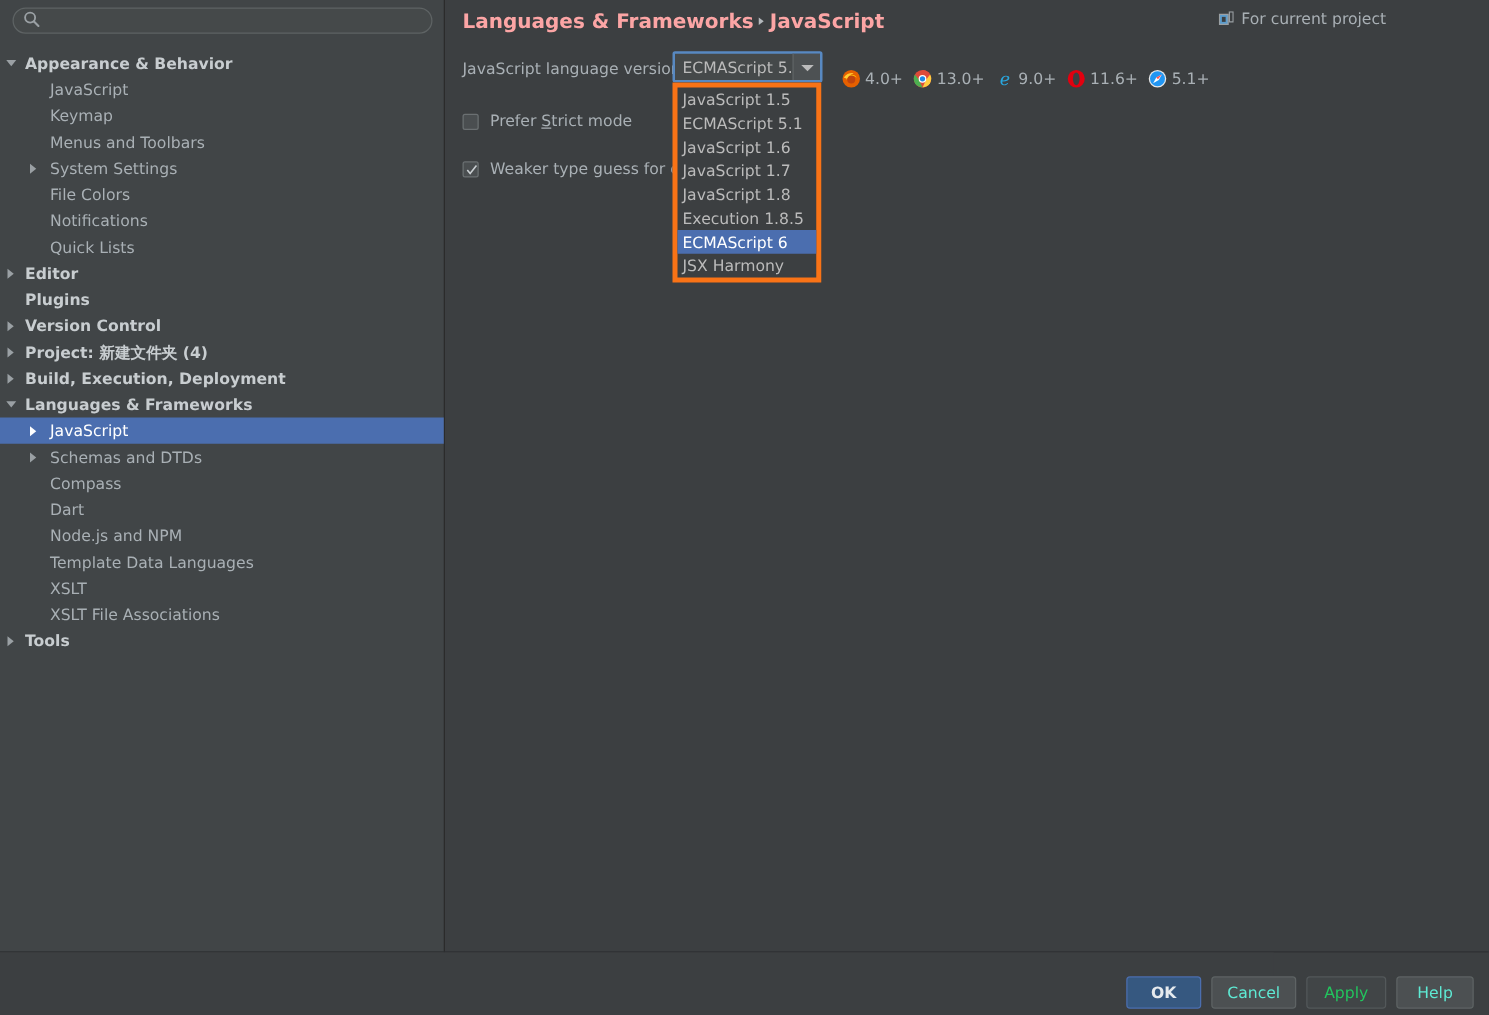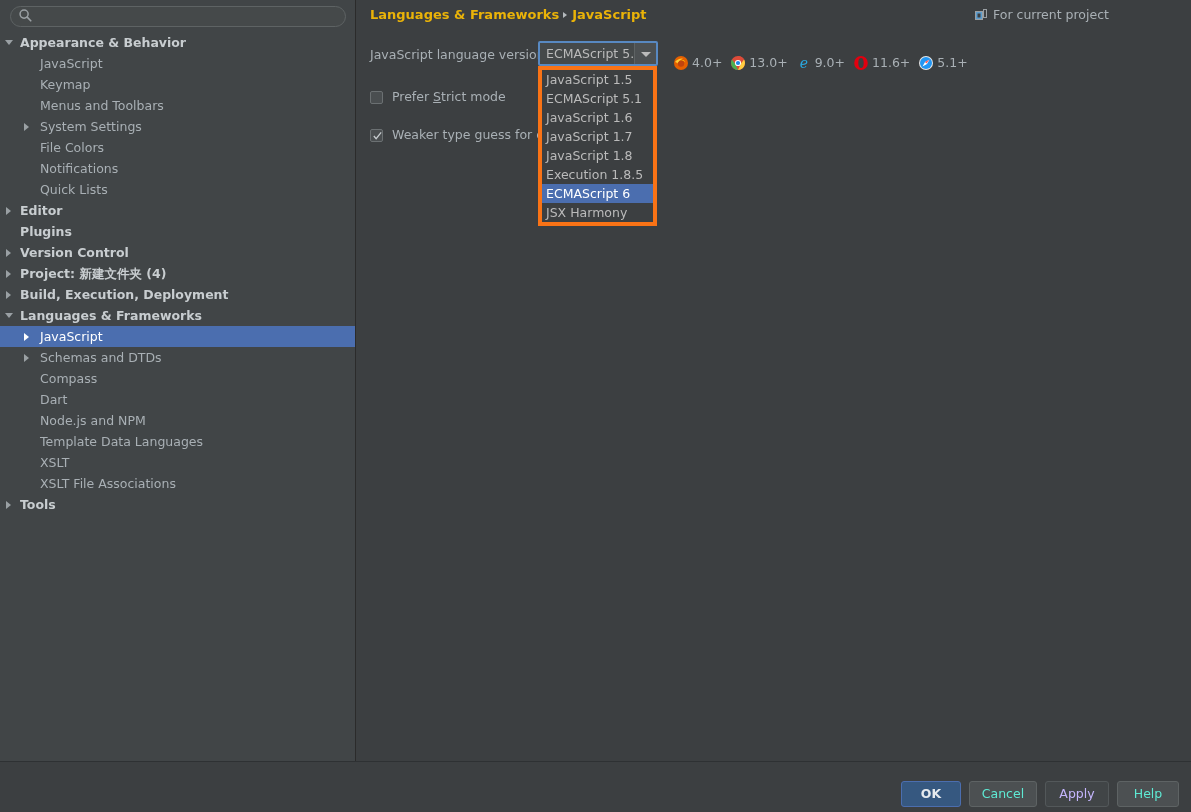--- a/index.html
+++ b/index.html
@@ -44,21 +44,21 @@
   }
   #search-icon {
     position: absolute;
     left: 8px; top: 3px;
     width: 15px; height: 15px;
     pointer-events: none;
   }
 
   #tree {
     position: absolute;
-    left: 0; top: 32px;
+    left: 0; top: 40px;
     width: 392px;
     height: 720px;
     overflow: hidden;
   }
   .tree-row {
     position: relative;
     height: 21px;
     line-height: 21px;
     font-size: 12.5px;
     color: #a9b0b5;
@@ -100,22 +100,22 @@
   
   #main {
     position: absolute;
     left: 357px; top: 0;
     width: 834px; height: 762px;
     background: #3c3f41;
   }
   #breadcrumb {
     position: absolute;
     left: 13px; top: 7px;
-    font-size: 13px;
-    color: #eab308;
+    font-size: 16px;
+    color: #fca5a5;
     font-weight: bold;
     white-space: nowrap;
   }
   #breadcrumb .sep {
     display: inline-block;
     width: 0; height: 0;
     border-left: 4px solid #b4b9bd;
     border-top: 3.5px solid transparent;
     border-bottom: 3.5px solid transparent;
     margin: 0 5px 1px 4px;
@@ -272,21 +272,21 @@
     line-height: 24px;
     cursor: default;
   }
   .dlg-btn.default {
     background: #365880;
     border: 1px solid #4b6eaf;
     color: #e6eaee;
     font-weight: bold;
   }
   .dlg-btn.disabled {
-    color: #c4b5fd;
+    color: #22c55e;
     background: #414547;
     border: 1px solid #53585a;
   }
 </style>
 </head>
 <body>
 
 <div id="root">
 
   <div id="sidebar">

